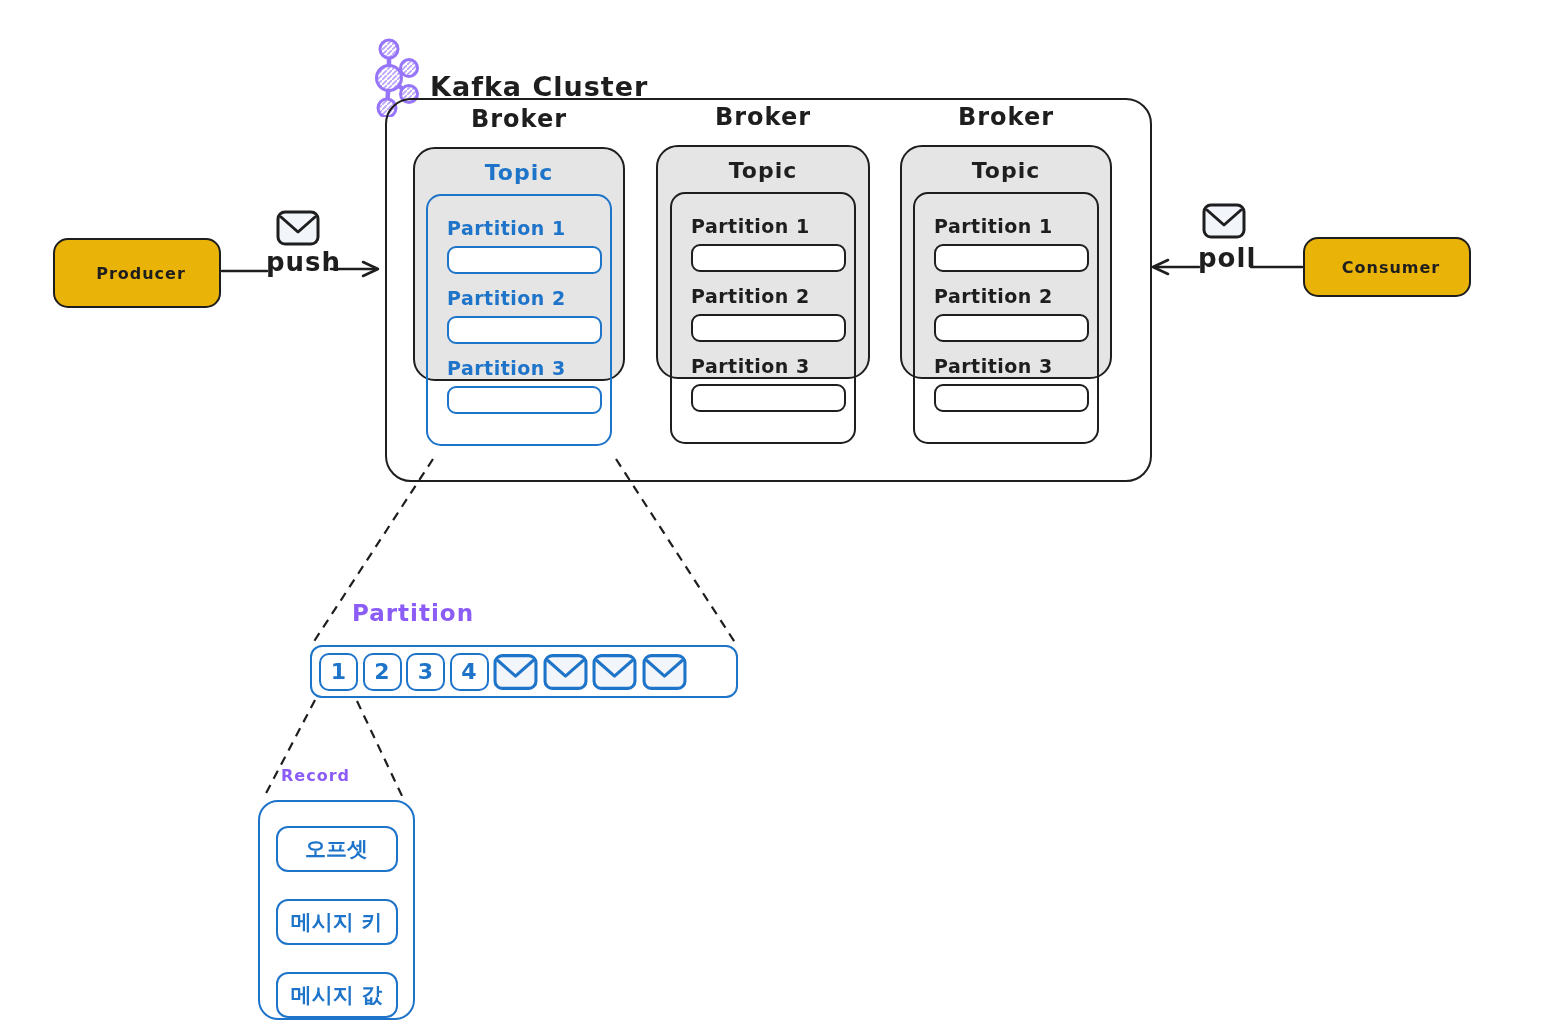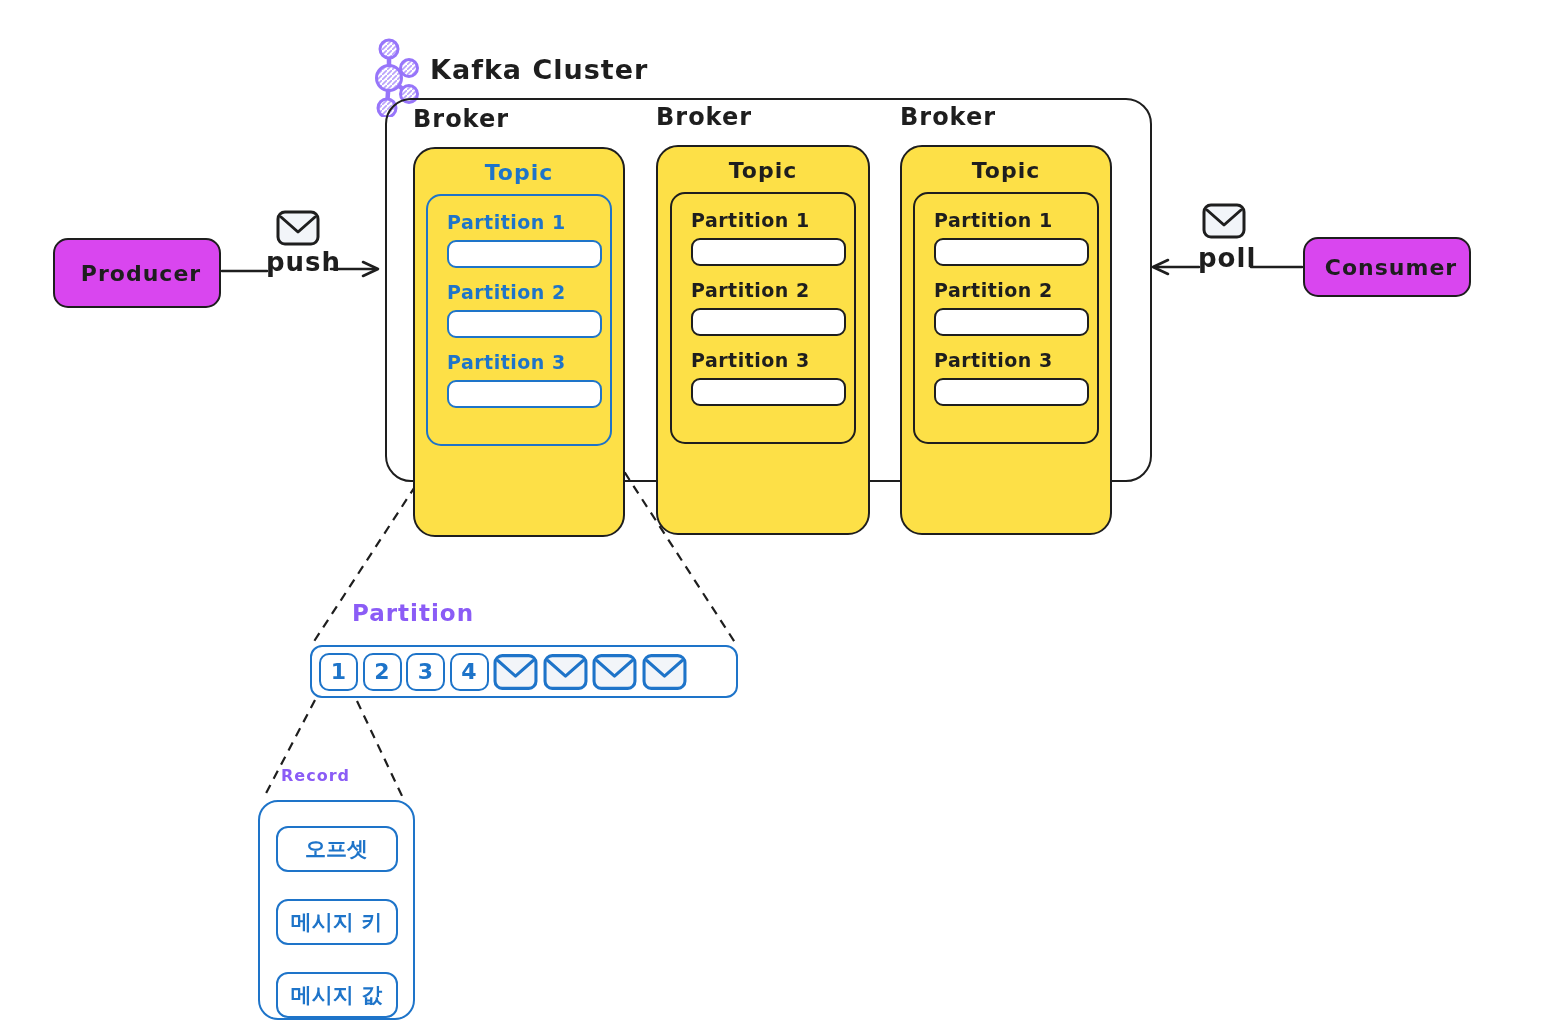--- a/index.html
+++ b/index.html
@@ -3,33 +3,33 @@
 <meta charset="utf-8">
 <style>
   html,body{margin:0;padding:0;background:#ffffff;font-family:"DejaVu Sans",sans-serif;}
   #canvas{position:relative;width:1542px;height:1036px;background:#ffffff;overflow:hidden;color:#1e1e1e;}
   .abs{position:absolute;}
   .overlay{position:absolute;left:0;top:0;width:1542px;height:1036px;pointer-events:none;}
 
   .cluster-title{font-size:27px;font-weight:600;letter-spacing:1px;}
   .cluster-box{border:2.4px solid #1e1e1e;border-radius:26px;}
 
-  .broker-label{font-size:24px;font-weight:600;letter-spacing:1px;}
-  .broker{border:2.5px solid #1e1e1e;border-radius:22px;background:#fde047;box-sizing:border-box;width:212px;height:390px;}
+  .broker-label{font-size:24px;font-weight:600;text-align:center;letter-spacing:1px;}
+  .broker{border:2.5px solid #1e1e1e;border-radius:22px;background:#e5e5e5;box-sizing:border-box;width:212px;height:234px;}
   .topic-label{text-align:center;margin-top:11px;font-size:22px;font-weight:600;letter-spacing:1px;}
-  .topic-box{margin:9px auto 0;width:186px;height:252px;border:2.4px solid #1e1e1e;border-radius:15px;box-sizing:border-box;padding-top:15px;}
+  .topic-box{margin:9px auto 0;width:186px;height:252px;border:2.4px solid #1e1e1e;border-radius:15px;box-sizing:border-box;padding-top:21px;}
   .pgroup{margin-left:19px;margin-bottom:13px;}
   .plabel{font-size:19px;font-weight:600;letter-spacing:.5px;margin-bottom:7px;}
   .pbar{width:155px;height:28px;border:2.3px solid #1e1e1e;border-radius:9px;box-sizing:border-box;background:#fff;}
   .broker.accent .topic-label{color:#1e74c9;}
   .broker.accent .topic-box{border-color:#1e74c9;}
   .broker.accent .plabel{color:#1e74c9;}
   .broker.accent .pbar{border-color:#1e74c9;}
 
-  .endpoint{display:flex;align-items:center;justify-content:center;font-size:22px;font-weight:600;letter-spacing:1px;border:2.6px solid #1e1e1e;border-radius:15px;background:#d946ef;box-sizing:border-box;padding-left:8px;}
+  .endpoint{display:flex;align-items:center;justify-content:center;font-size:16px;font-weight:600;letter-spacing:1px;border:2.6px solid #1e1e1e;border-radius:15px;background:#eab308;box-sizing:border-box;padding-left:8px;}
   .action-label{font-size:26px;font-weight:700;text-align:right;letter-spacing:1px;}
 
   .detail-title{color:#8b5cf6;font-weight:700;letter-spacing:1px;}
   .partition-box{display:flex;align-items:center;gap:4.5px;padding-left:7px;border:2.4px solid #1e74c9;border-radius:12px;background:#fff;box-sizing:border-box;}
   .cell{width:39px;height:38px;border:2.3px solid #1e74c9;border-radius:10px;box-sizing:border-box;display:flex;align-items:center;justify-content:center;font-size:22px;font-weight:700;color:#1e74c9;background:#fff;}
 
   .record-box{border:2.4px solid #1e74c9;border-radius:20px;background:#fff;box-sizing:border-box;display:flex;flex-direction:column;align-items:center;padding-top:24px;gap:27px;}
   .field{width:122px;height:48px;border:2.3px solid #1e74c9;border-radius:12px;box-sizing:border-box;display:flex;align-items:center;justify-content:center;font-size:21px;font-weight:600;color:#1e74c9;background:#fff;}
 
   .env{display:block;}
@@ -80,21 +80,21 @@
     </g>
     <g stroke="#9775fa" stroke-width="3" fill="url(#hatch)">
       <circle cx="27" cy="14" r="9"></circle>
       <circle cx="47" cy="33" r="8.5"></circle>
       <circle cx="27" cy="43" r="12.5"></circle>
       <circle cx="47" cy="59" r="8.5"></circle>
       <circle cx="25" cy="73" r="9"></circle>
     </g>
   </svg>
 
-  <div class="abs cluster-title" style="left:430px;top:54px">Kafka Cluster</div>
+  <div class="abs cluster-title" style="left:430px;top:71px">Kafka Cluster</div>
 
   <div class="abs cluster-box" style="left:385px;top:98px;width:763px;height:380px"></div>
 
   <div class="abs broker-label" style="left:413px;top:105px;width:212px">Broker</div>
   <div class="abs broker-label" style="left:656px;top:103px;width:214px">Broker</div>
   <div class="abs broker-label" style="left:900px;top:103px;width:212px">Broker</div>
 
   <div class="abs broker accent" style="left:413px;top:147px">
     <div class="topic-label">Topic</div>
     <div class="topic-box">

